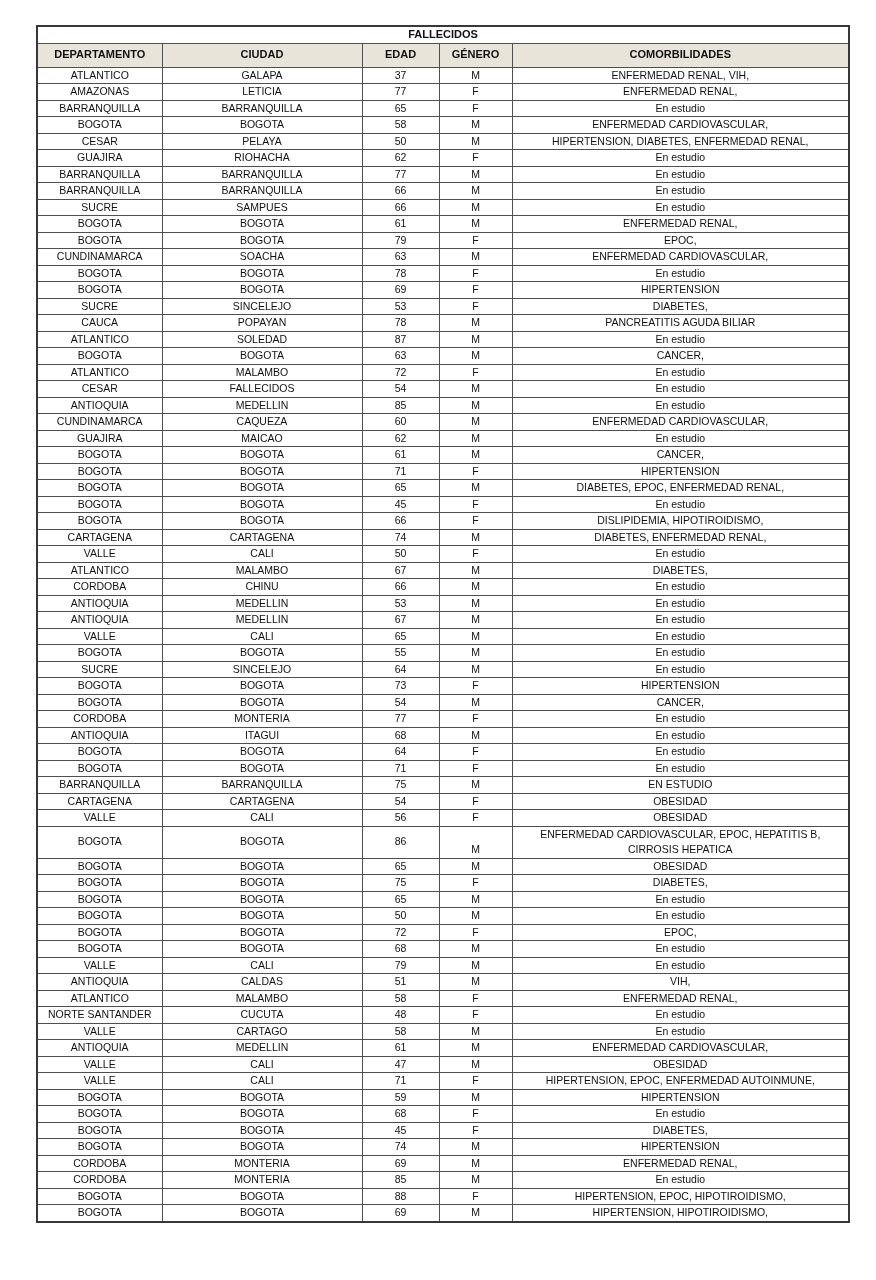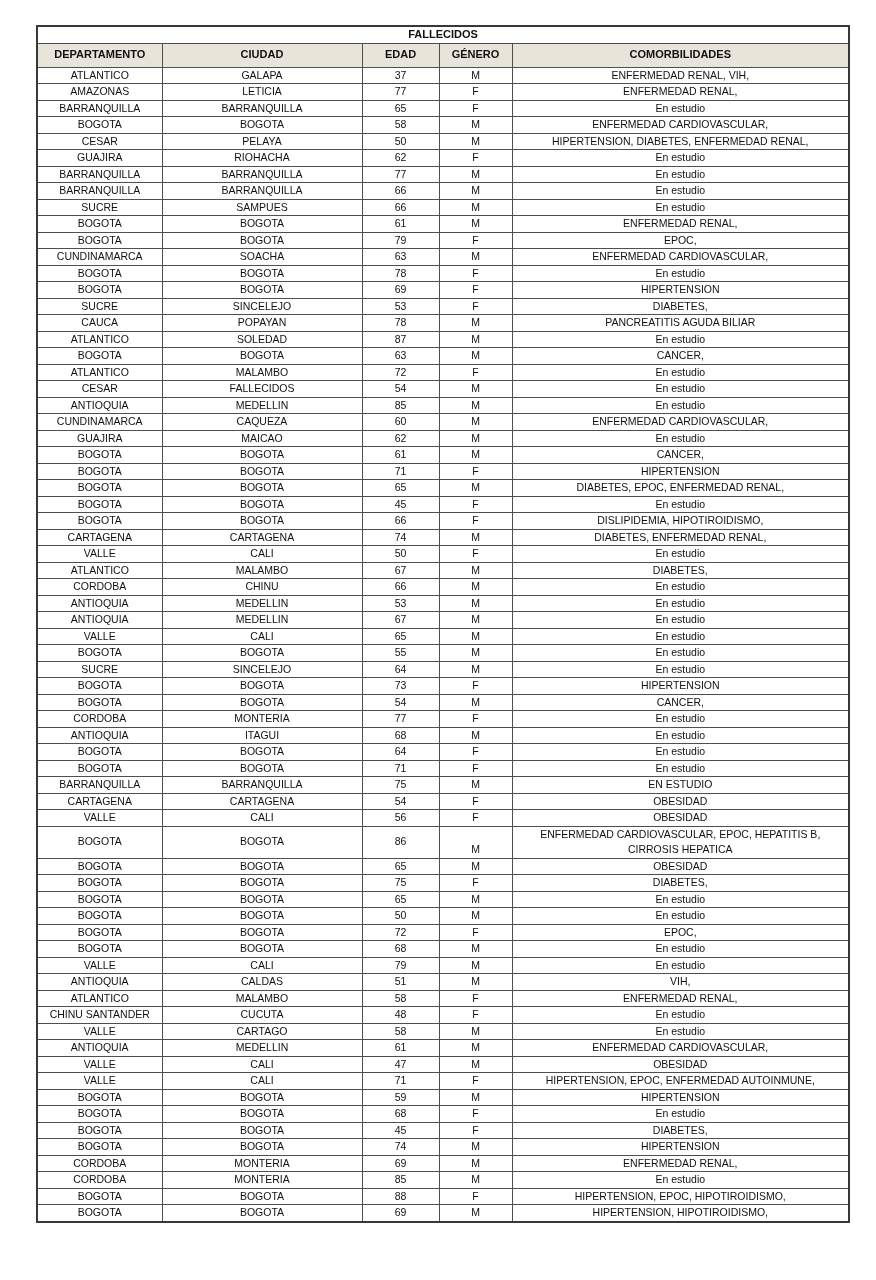--- a/index.html
+++ b/index.html
@@ -462,21 +462,21 @@
           <td>VIH,</td>
         </tr>
         <tr>
           <td>ATLANTICO</td>
           <td>MALAMBO</td>
           <td>58</td>
           <td>F</td>
           <td>ENFERMEDAD RENAL,</td>
         </tr>
         <tr>
-          <td>CHINU SANTANDER</td>
+          <td>NORTE SANTANDER</td>
           <td>CUCUTA</td>
           <td>48</td>
           <td>F</td>
           <td>En estudio</td>
         </tr>
         <tr>
           <td>VALLE</td>
           <td>CARTAGO</td>
           <td>58</td>
           <td>M</td>

